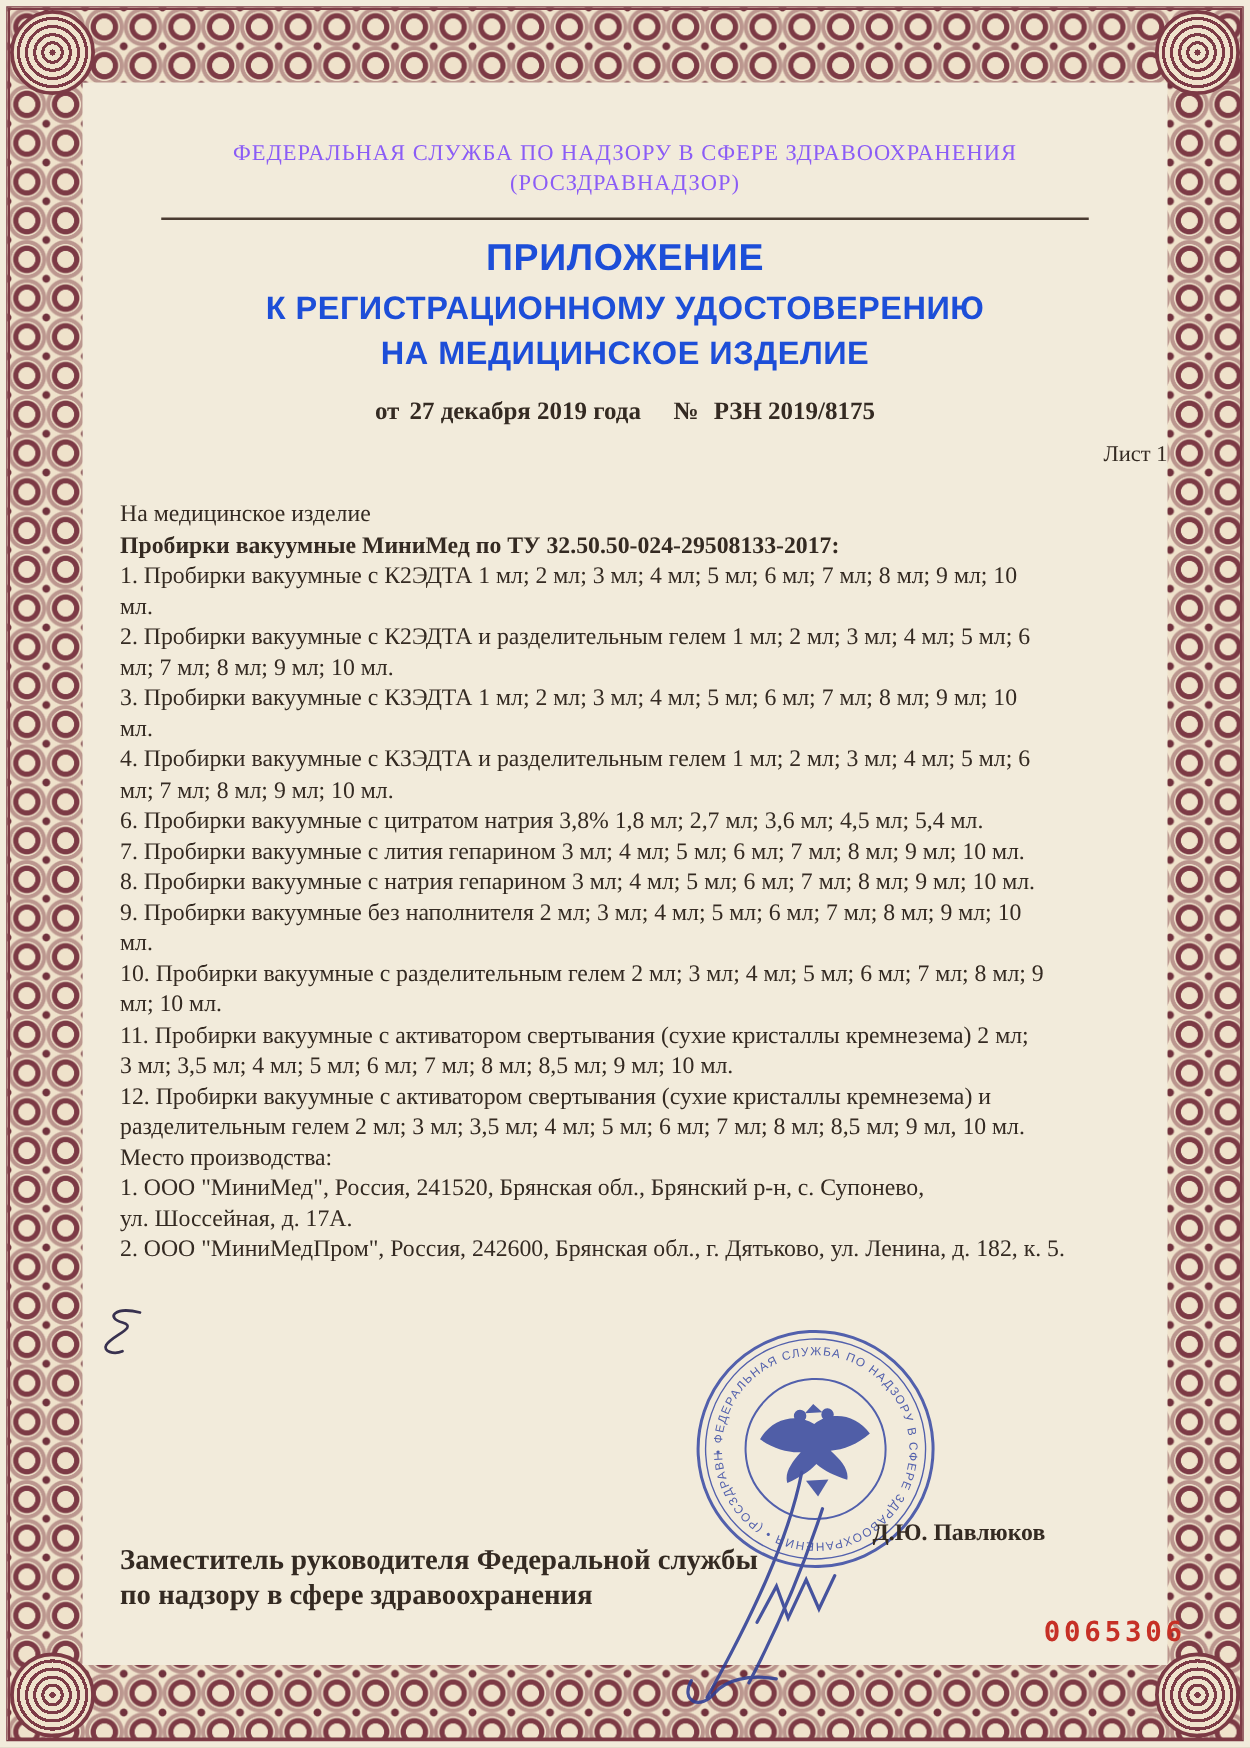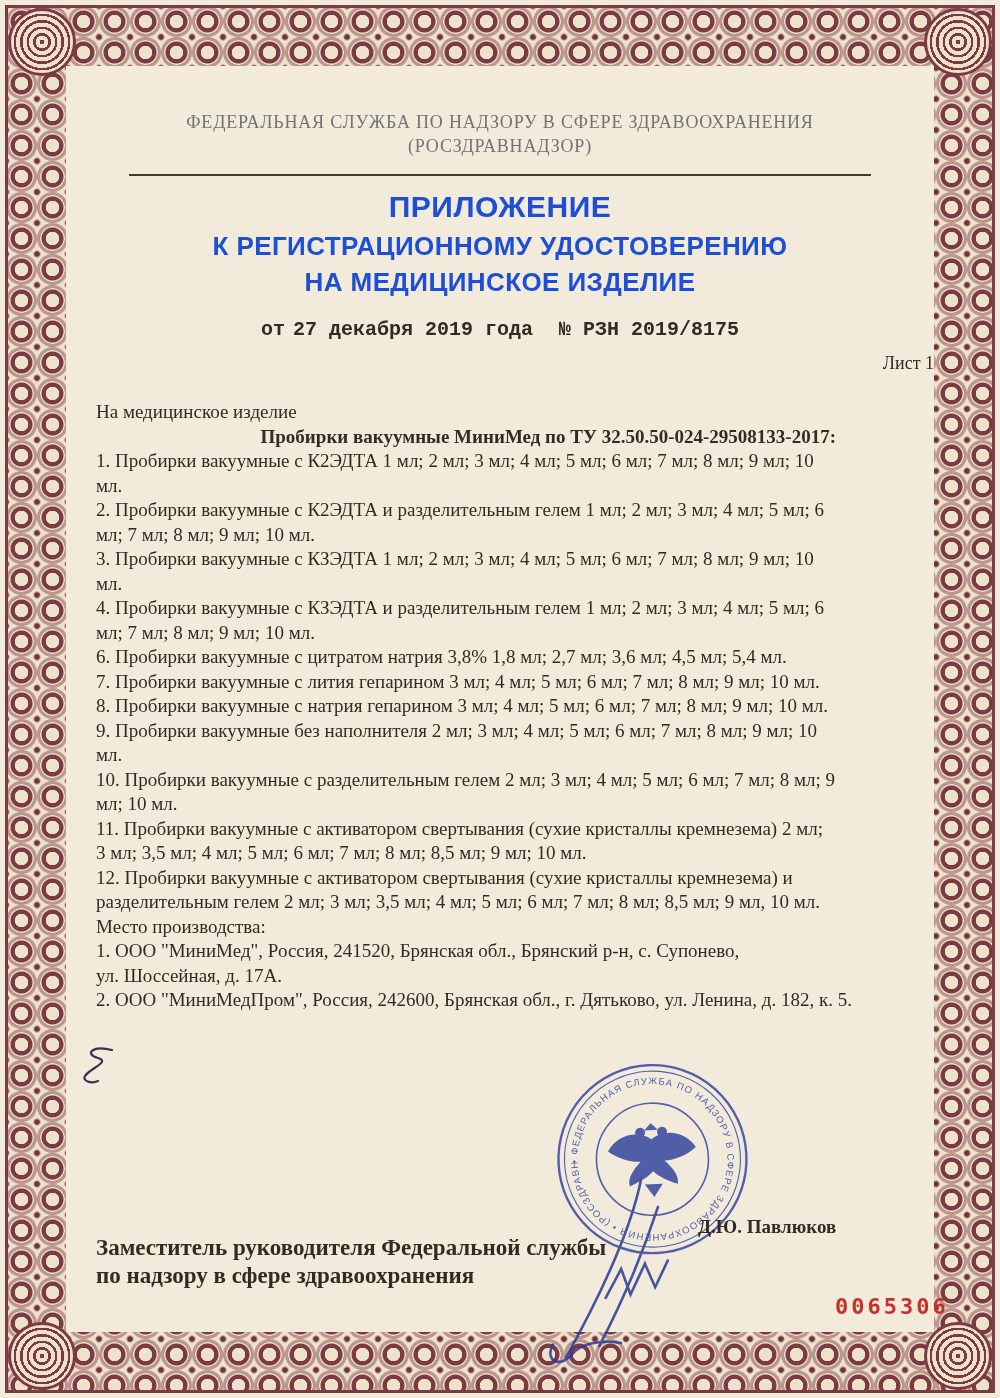--- a/index.html
+++ b/index.html
@@ -22,32 +22,32 @@
   }
   .rosette {
     position:absolute; width:62px; height:62px; border-radius:50%;
     border:3px solid #7c3a45;
     background:repeating-radial-gradient(circle at 50% 50%, #7c3a45 0 2.5px, #efe2cb 2.5px 6.5px);
   }
   .tl{left:8px;top:8px} .tr{right:8px;top:8px} .bl{left:8px;bottom:8px} .br{right:8px;bottom:8px}
   .inner {
     position:absolute; inset:66px; background:#f2ebdb;
   }
-  .agency { padding-top:44px; text-align:center; font-size:18px; line-height:24px; letter-spacing:.8px; color:#737373; }
+  .agency { padding-top:44px; text-align:center; font-size:18px; line-height:24px; letter-spacing:.8px; color:#8b5cf6; }
   .divider { width:742px; height:2px; background:#4a3b31; margin:16px auto 10px; }
   .title { text-align:center; font-family:"Liberation Sans","DejaVu Sans",sans-serif; font-weight:700; color:#1d4ed8; }
   .title-main { font-size:30px; line-height:42px; letter-spacing:.5px; }
   .title-sub  { font-size:26px; line-height:36px; letter-spacing:.4px; }
-  .meta { text-align:center; font-weight:700; font-size:20px; margin-top:18px;font-family:Liberation Mono, monospace; }
+  .meta { text-align:center; font-weight:700; font-size:20px; margin-top:18px; }
   .meta .date { margin-left:8px; }
   .meta .num-label { margin-left:26px; }
   .meta .num { margin-left:12px; }
   .sheet { text-align:right; font-size:18px; margin-top:12px; }
   .body-text { margin:26px 26px 0 30px; width:740px; font-size:19px; line-height:24.5px; }
-  .product-title { font-weight:700;text-align:right; }
+  .product-title { font-weight:700; }
   .site-line { white-space:nowrap; }
   .sig-left { position:absolute; left:30px; top:1168px; font-weight:700; font-size:23px; line-height:28px; }
   .sig-name { position:absolute; left:632px; top:1150px; font-weight:700; font-size:19px; }
   .serial {
     position:absolute; left:769px; top:1228px;
     font-family:"DejaVu Sans Mono",monospace; font-size:22px; letter-spacing:3px;
     color:#c63026; font-weight:700;
   }
   .stamp-svg { position:absolute; left:440px; top:990px; transform:rotate(-3deg); }
   .squiggle-svg { position:absolute; left:14px; top:978px; }

